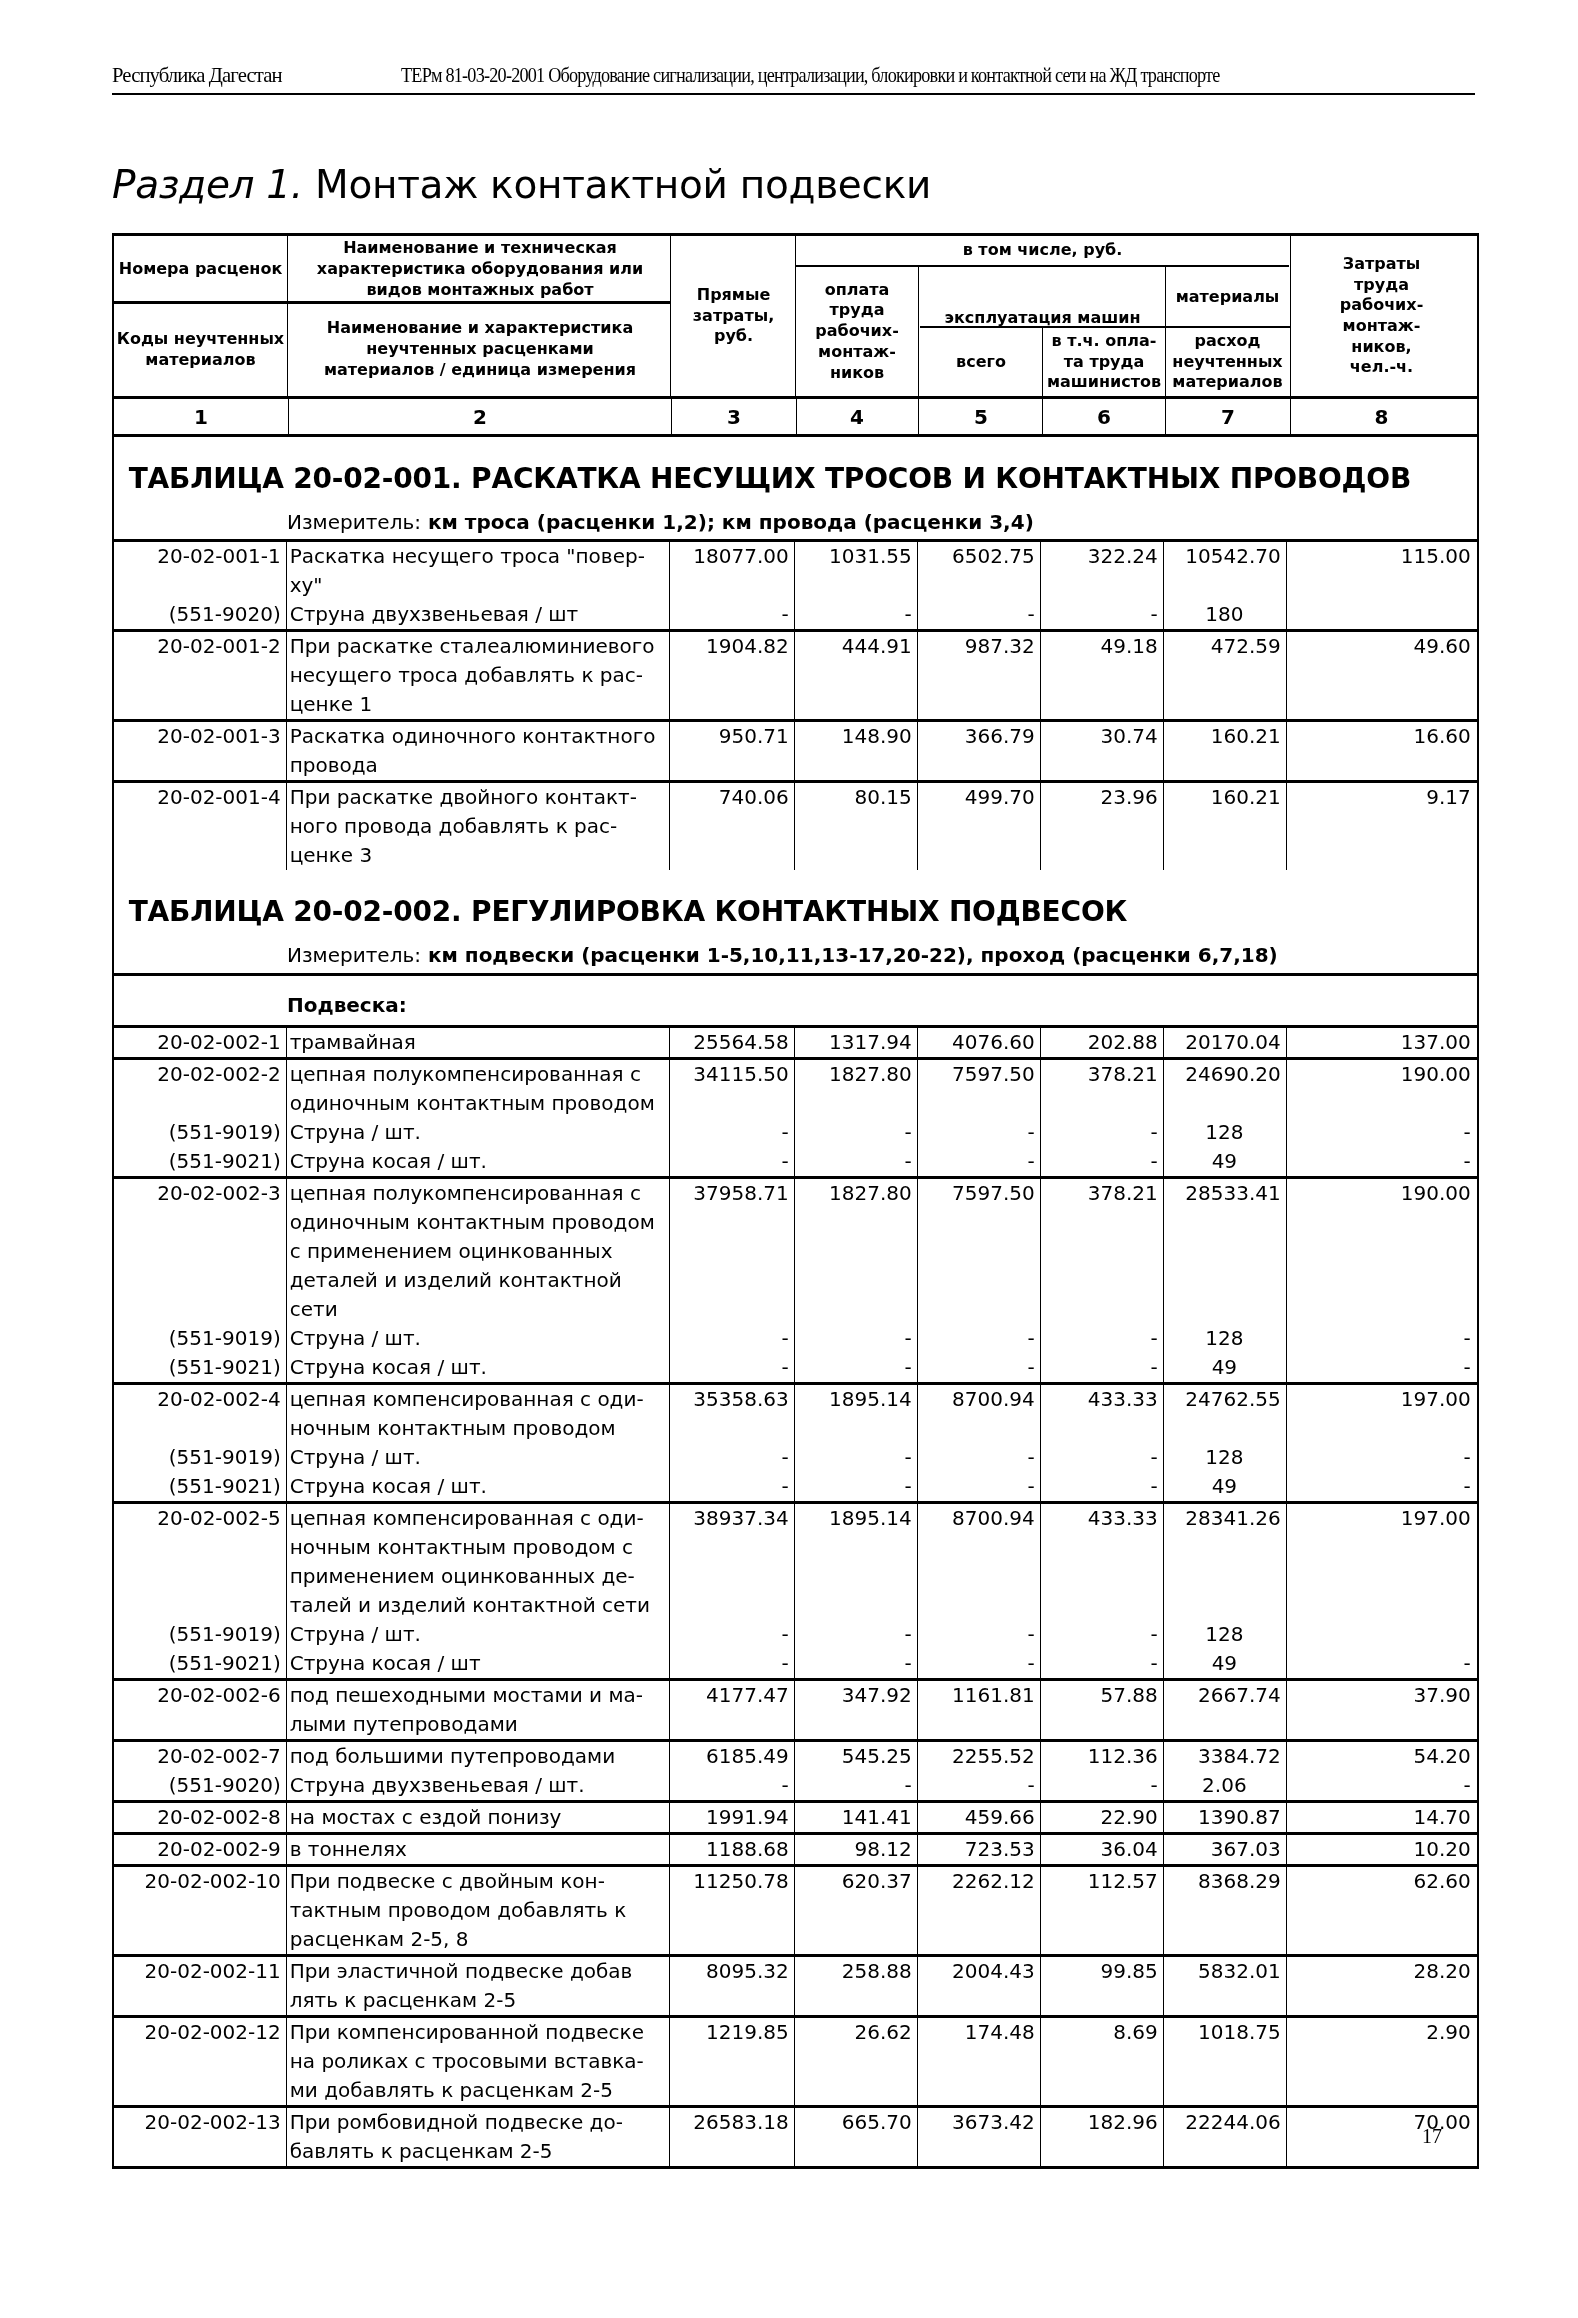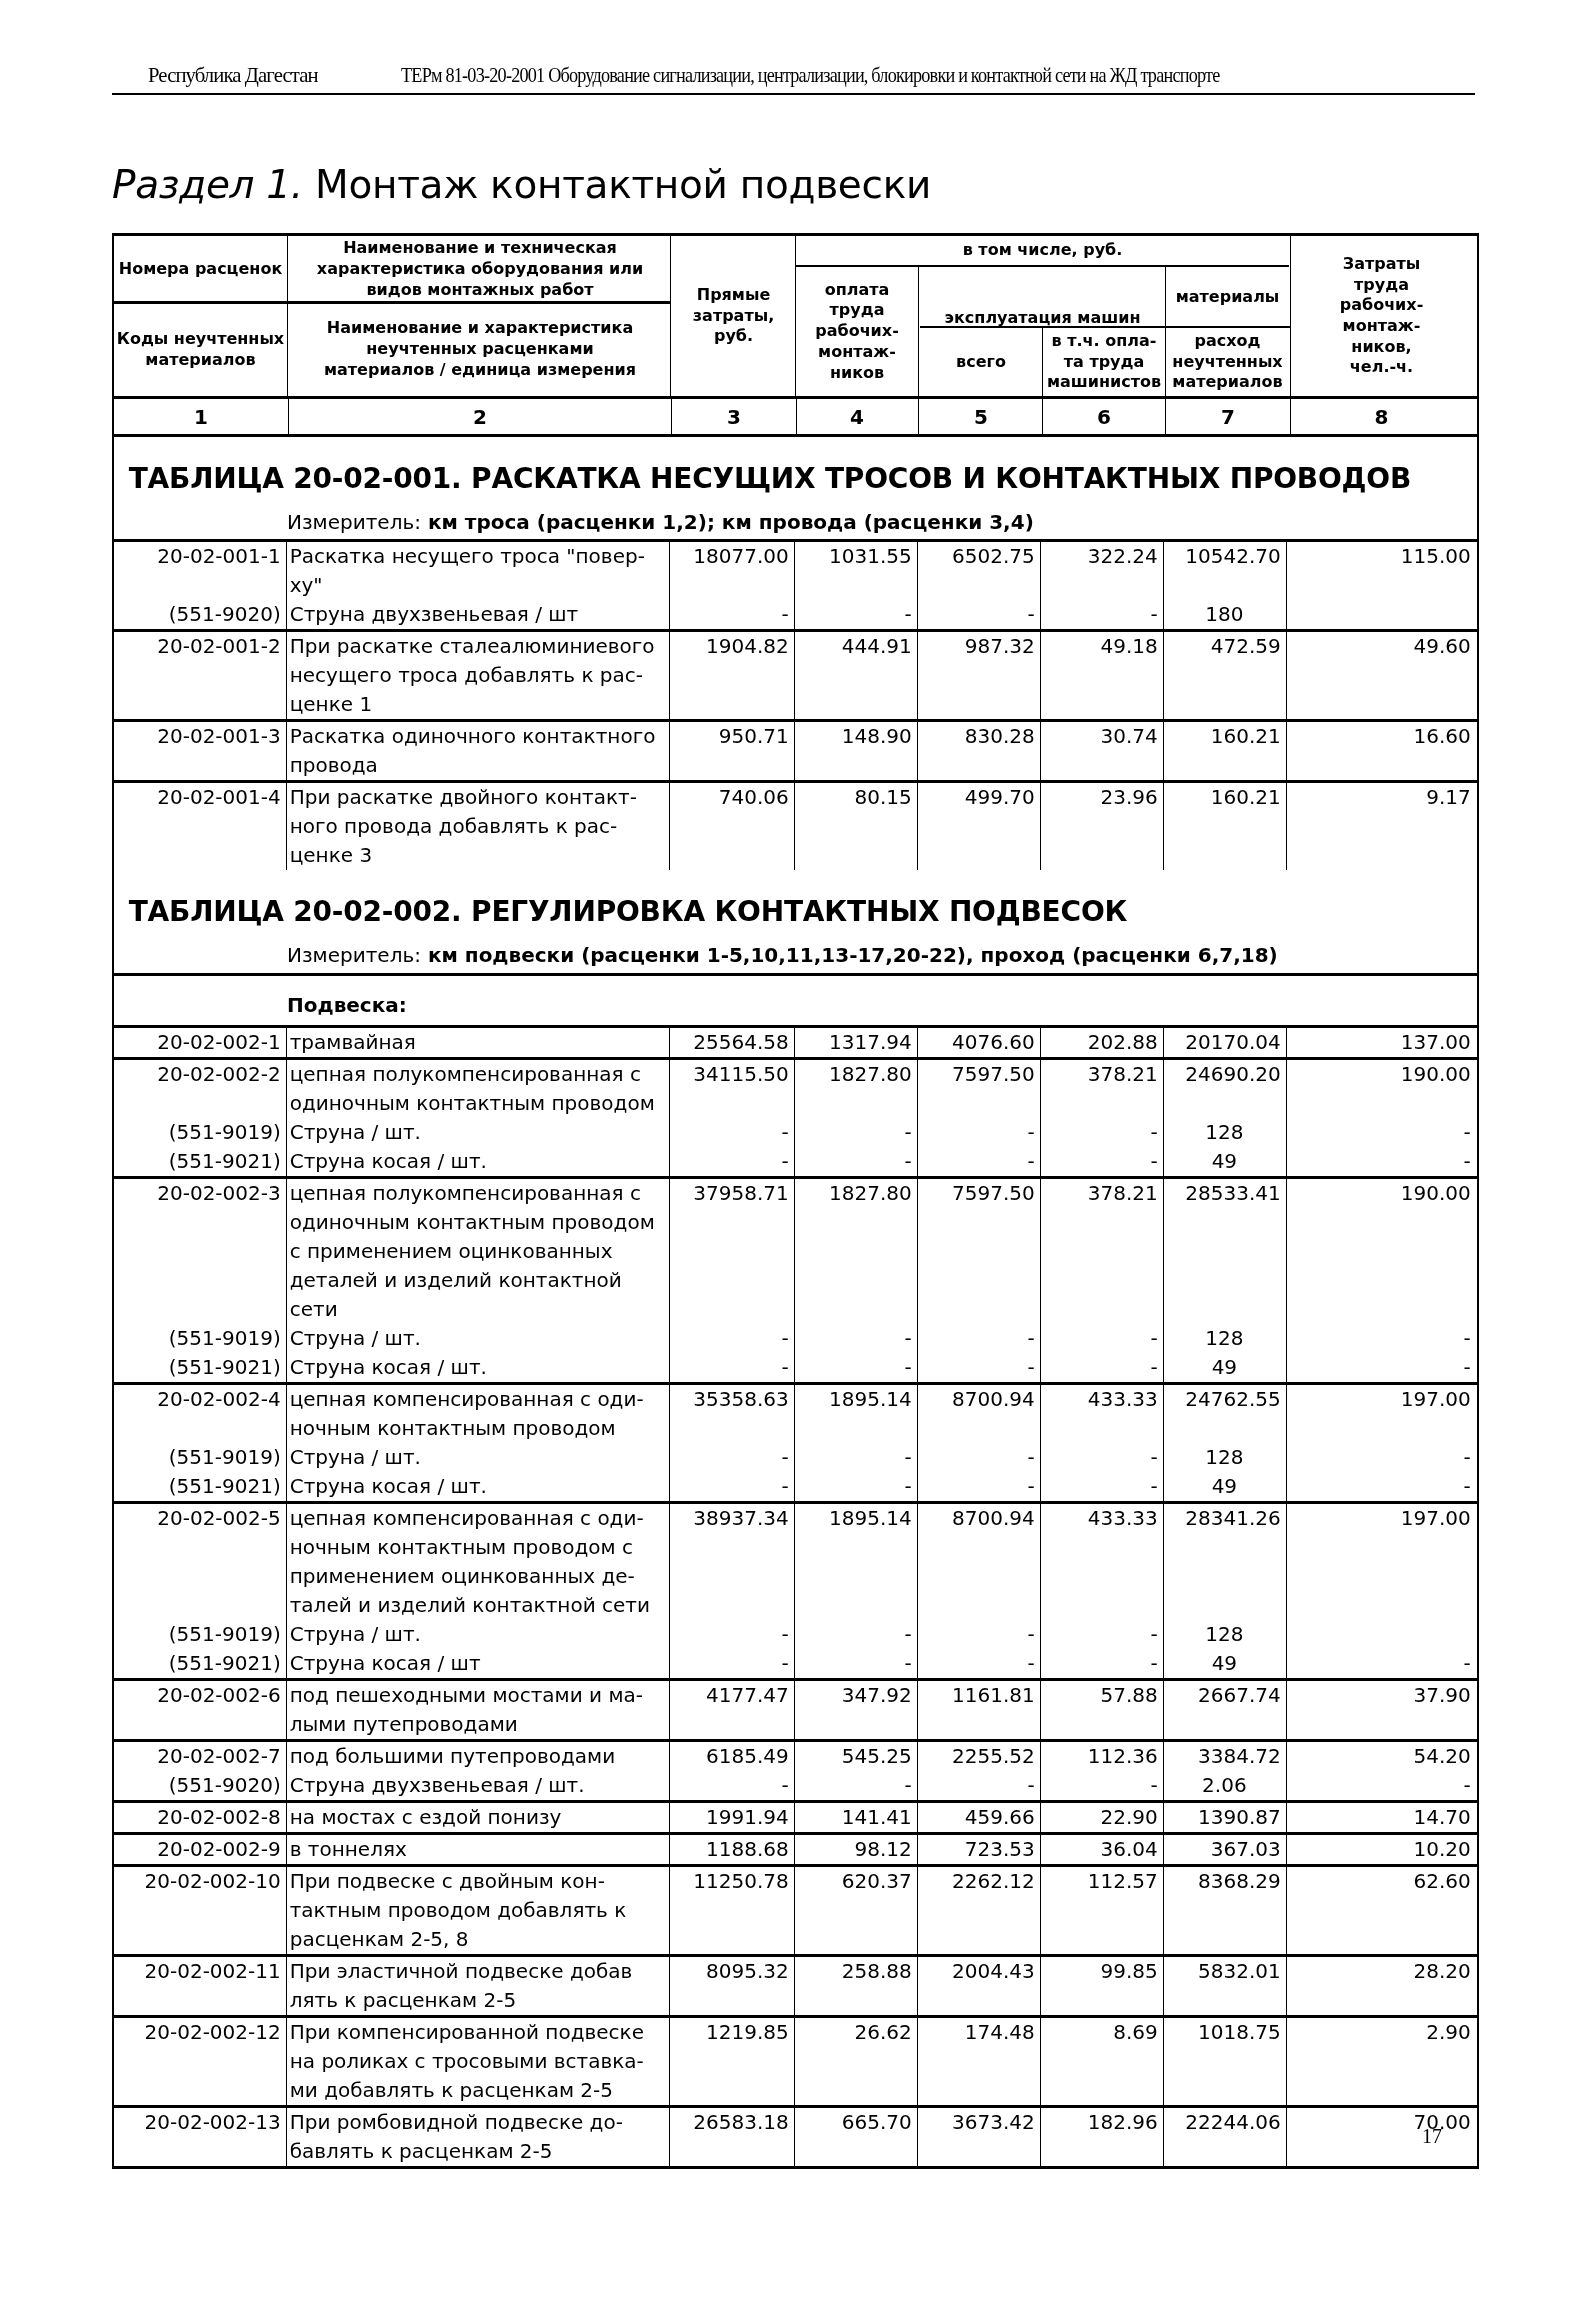--- a/index.html
+++ b/index.html
@@ -1,18 +1,18 @@
 <!DOCTYPE html>
 <html style="font-size:10.7px"><head>
 <meta charset="utf-8">
 <style>
   html, body { margin:0; padding:0; background:#ffffff; }
   body { width:1578px; height:2319px; position:relative; overflow:hidden; color:#000; font-family:"DejaVu Sans", sans-serif; }
   .running-head { position:absolute; left:112px; top:61px; width:1363px; height:32px; border-bottom:2px solid #000; font-family:"Liberation Serif", serif; font-size:20.7px; letter-spacing:-0.9px; white-space:nowrap; }
-  .running-head .left { position:absolute; left:0; top:2.7px;margin-left:36px; }
+  .running-head .left { position:absolute; left:0; top:2.7px; }
   .running-head .right { position:absolute; left:289px; top:2.7px; transform:scaleX(0.88); transform-origin:left top; }
   .section-title { position:absolute; left:112px; top:162px; font-size:39px; white-space:nowrap; letter-spacing:-0.3px; }
   .section-title .ital { font-style:italic; }
 
   .tbl { position:absolute; left:112px; top:233px; width:1363px; border-left:2.7px solid #000; border-right:2.7px solid #000; border-top:3.3px solid #000; border-bottom:3.3px solid #000; }
   .hdr { position:relative; height:160px; border-bottom:3.3px solid #000; }
   .hc { position:absolute; display:flex; align-items:center; justify-content:center; text-align:center; font-weight:bold; font-size:16px; line-height:20.7px; box-sizing:border-box; }
   .hl { position:absolute; background:#000; }
   .numrow { position:relative; height:35px; border-bottom:3.3px solid #000; }
   .numrow .nc { position:absolute; top:0; height:35px; display:flex; align-items:center; justify-content:center; font-weight:bold; font-size:20px; border-right:1.3px solid #000; box-sizing:border-box; }
@@ -186,21 +186,21 @@
         </div>
         <div class="c-num">
           <span class="line">950.71</span>
           <span class="line"></span>
         </div>
         <div class="c-num">
           <span class="line">148.90</span>
           <span class="line"></span>
         </div>
         <div class="c-num">
-          <span class="line">830.28</span>
+          <span class="line">366.79</span>
           <span class="line"></span>
         </div>
         <div class="c-num">
           <span class="line">30.74</span>
           <span class="line"></span>
         </div>
         <div class="c-num">
           <span class="line">160.21</span>
           <span class="line"></span>
         </div>

